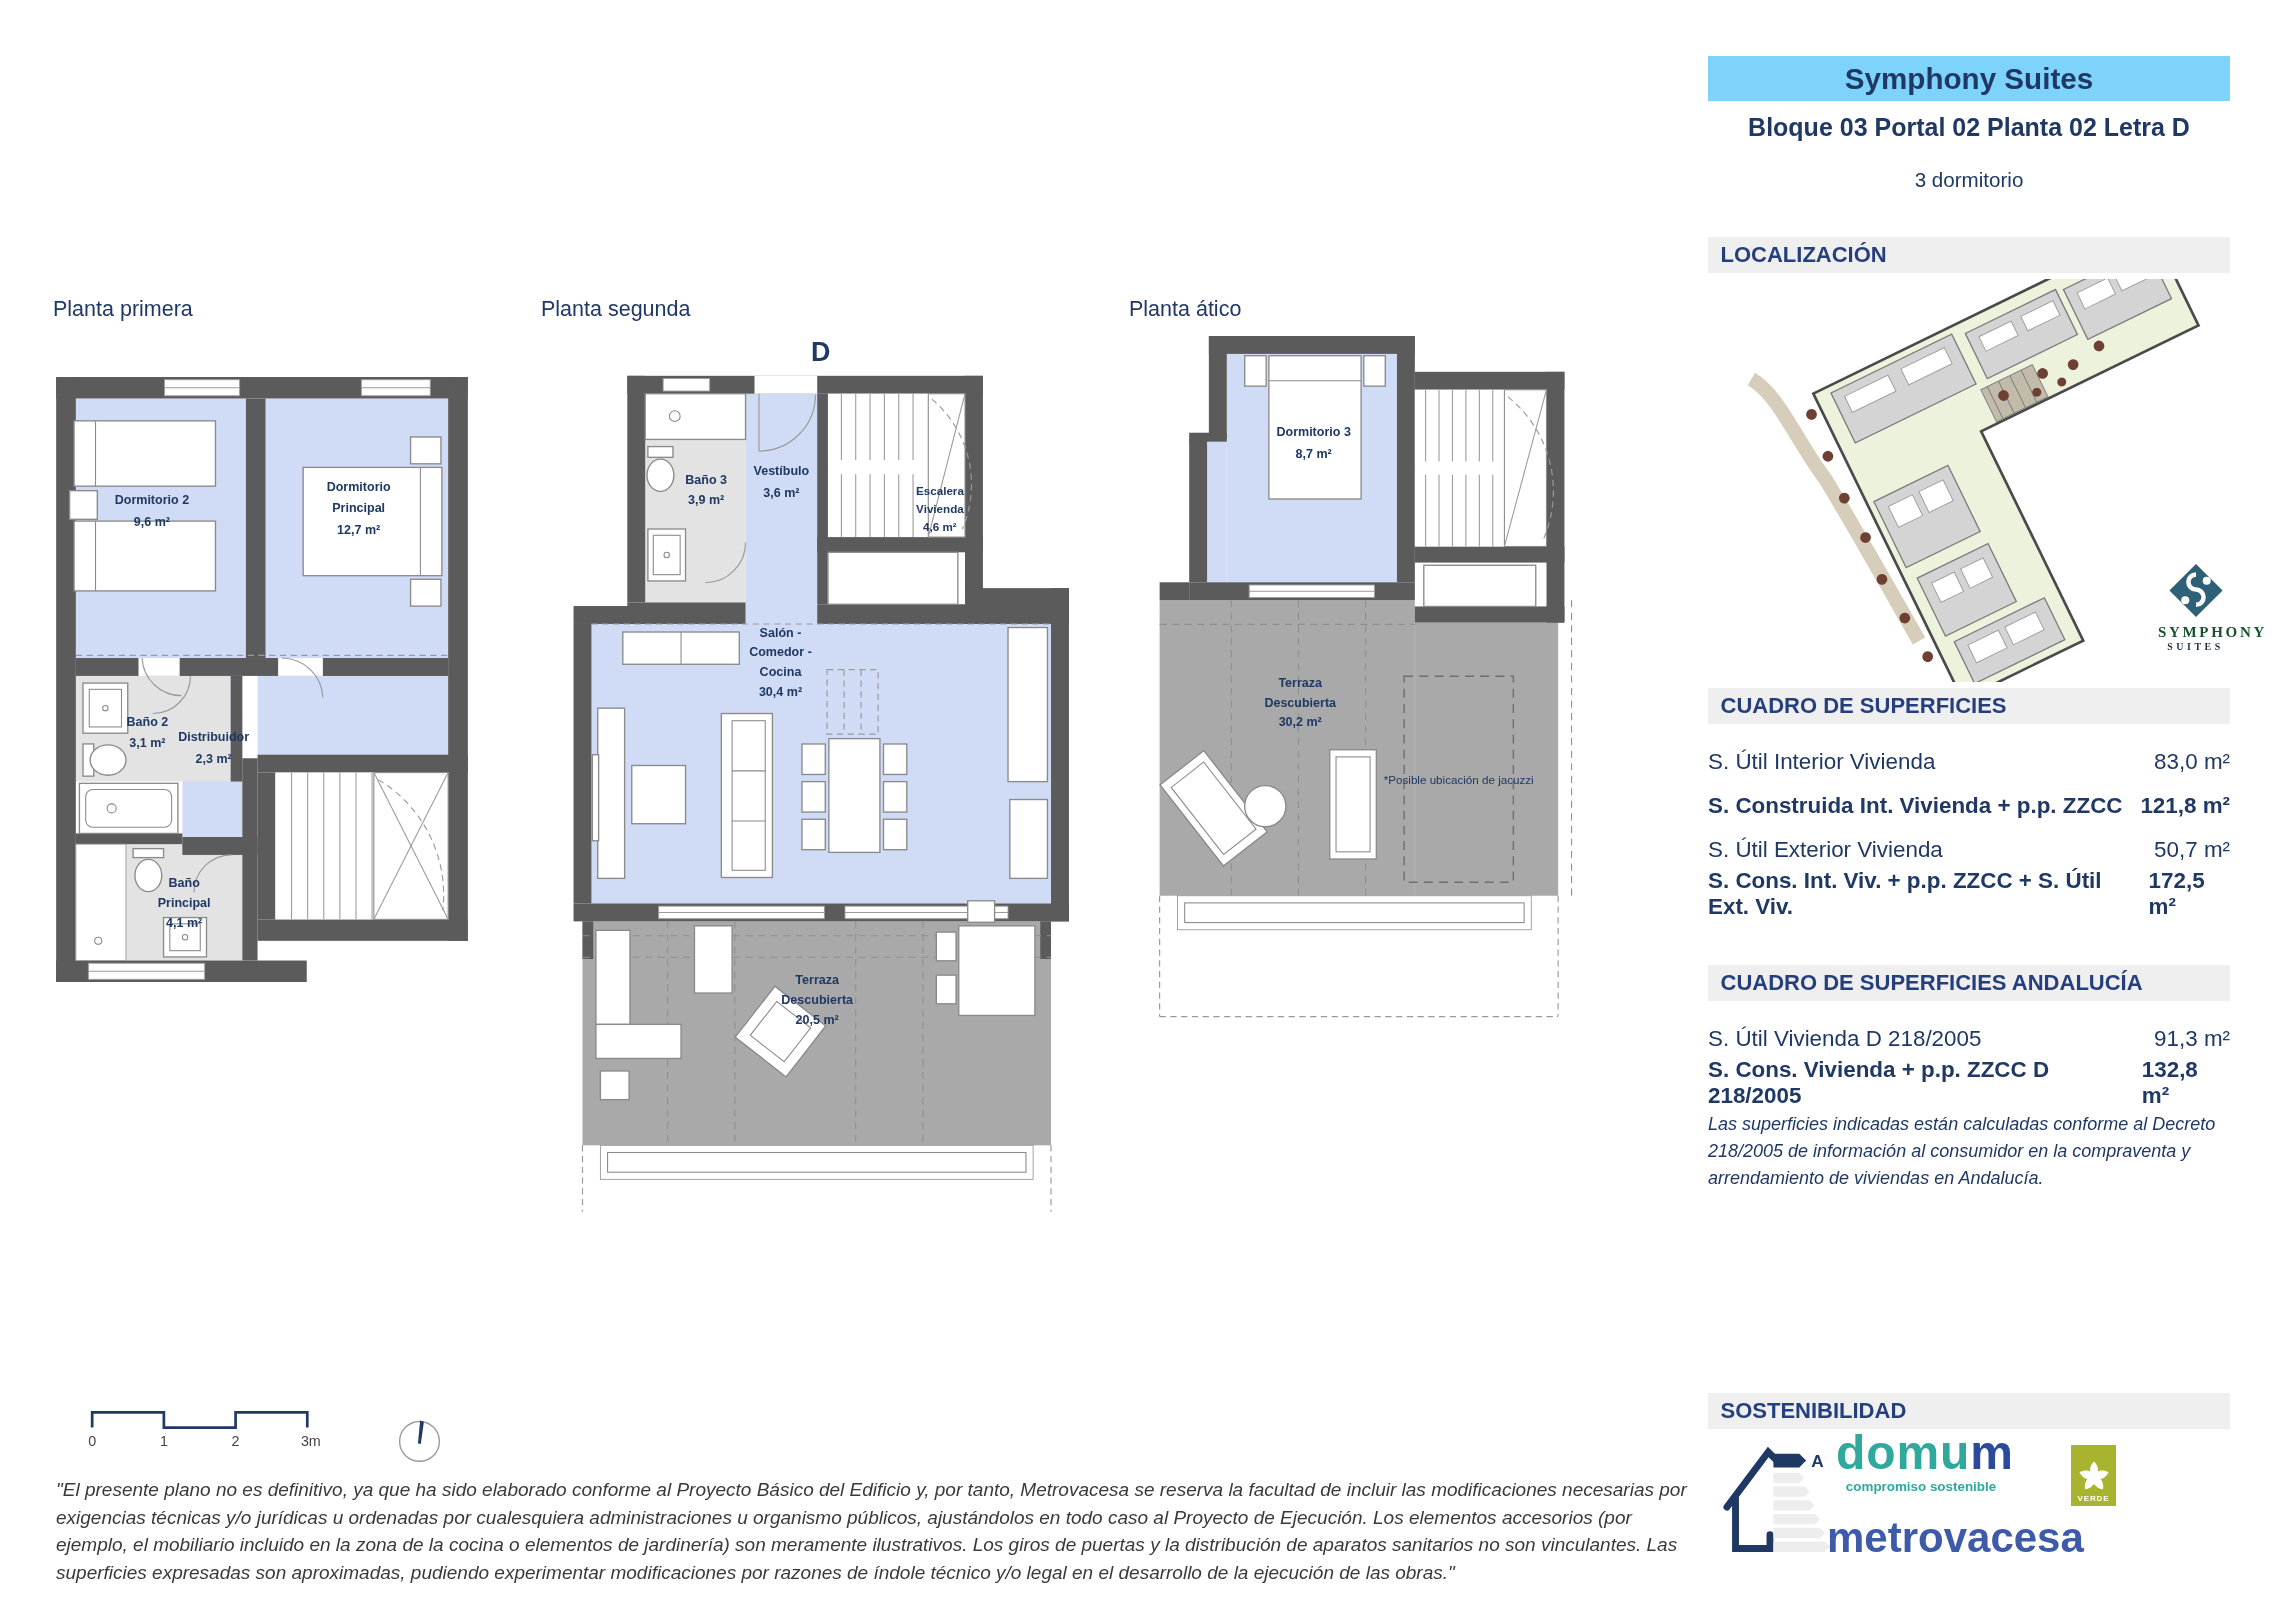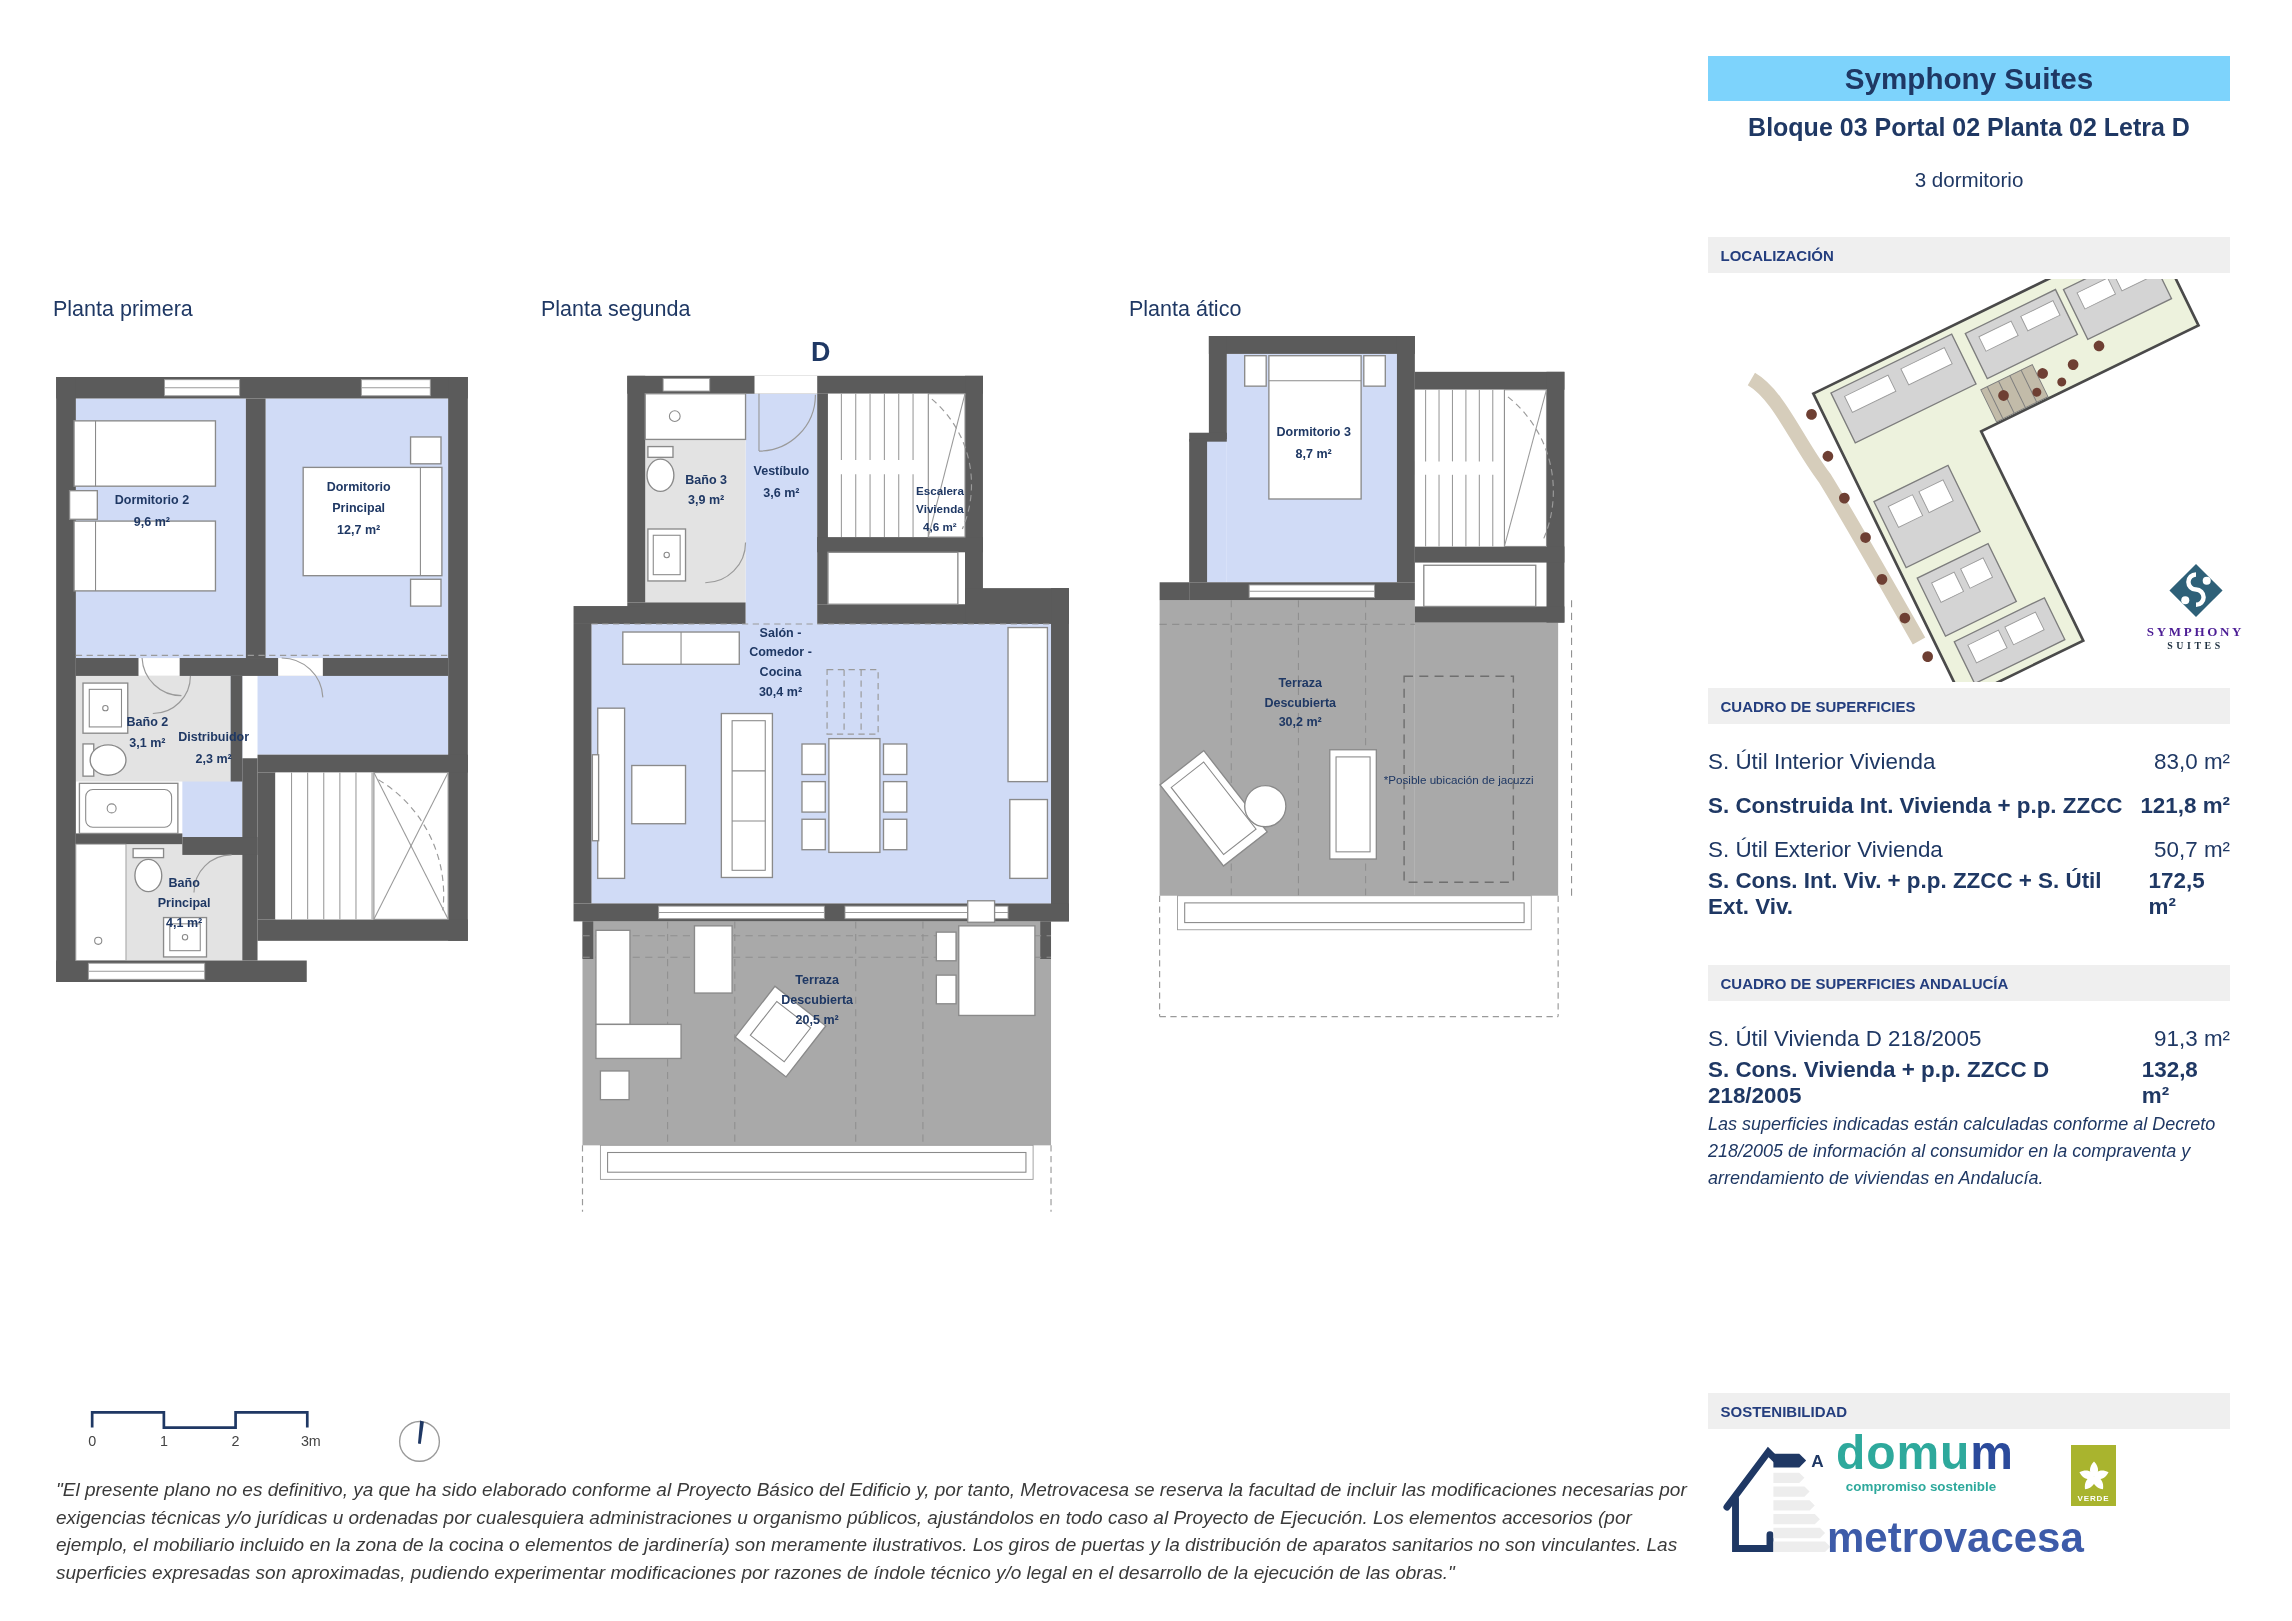--- a/index.html
+++ b/index.html
@@ -7,21 +7,21 @@
        font-family:"Liberation Sans",sans-serif;color:#1F3864;}
   .abs{position:absolute;}
   .plan-title{font-size:21.5px;color:#1F3864;}
   
   .band-blue{left:1708px;width:522px;height:45px;background:#7dd3fc;
              display:flex;align-items:center;justify-content:center;
              font-size:29.6px;font-weight:bold;color:#1F3864;}
   .sub1{left:1708px;width:522px;text-align:center;font-size:25px;font-weight:600;}
   .sub2{left:1708px;width:522px;text-align:center;font-size:20.6px;}
   .band-gray{left:1708px;width:522px;height:36px;background:#EFEFEF;
-             display:flex;align-items:center;font-size:15px;font-weight:bold;
+             display:flex;align-items:center;font-size:22px;font-weight:bold;
              padding-left:12.5px;box-sizing:border-box;color:#243E7E;}
   .s-table{left:1708px;width:522px;}
   .s-row{display:flex;justify-content:space-between;font-size:22.4px;
          height:44px;align-items:center;color:#1F3864;}
   .s-row.bold{font-weight:bold;}
   .note{left:1708px;width:518px;font-size:18px;font-style:italic;line-height:1.5;color:#1F3864;}
   .disclaimer{left:56px;top:1476px;width:1634px;font-size:19px;font-style:italic;
               color:#3a3a3a;line-height:1.45;}
   
   svg{display:block;}
@@ -35,22 +35,22 @@
   .tread{stroke:#9a9a9a;stroke-width:1.2;}
   .door{stroke:#9a9a9a;stroke-width:1.3;fill:none;}
   .dash{stroke:#9a9a9a;stroke-width:1.3;fill:none;stroke-dasharray:7 5;}
   .tdash{stroke:#8f8f8f;stroke-width:1.2;fill:none;stroke-dasharray:8 6;}
   .rlabel{fill:#1F3864;font:700 14px "Liberation Sans",sans-serif;text-anchor:middle;}
   .rlabel-s{fill:#1F3864;font:700 13px "Liberation Sans",sans-serif;text-anchor:middle;}
   .dmark{fill:#1F3864;font:700 30px "Liberation Sans",sans-serif;text-anchor:middle;}
   .tick{fill:#444;font:16px "Liberation Sans",sans-serif;text-anchor:middle;}
   
   .sym-logo{left:2124px;top:561px;width:143px;text-align:center;}
-  .sym-title{font-family:"Liberation Serif",serif;font-size:13px;font-weight:bold;
-             letter-spacing:2.7px;color:#4c1d95;margin-top:3.6px;}
+  .sym-title{font-family:"Liberation Serif",serif;font-size:15px;font-weight:bold;
+             letter-spacing:2.7px;color:#14532d;margin-top:3.6px;text-align:right;}
   .sym-sub{font-family:"Liberation Serif",serif;font-size:9.9px;font-weight:bold;
            letter-spacing:3.6px;color:#1d2f3f;}
   .domum{left:1836px;top:1429px;width:170px;text-align:center;}
   .domum-word{font-size:48px;font-weight:bold;letter-spacing:0.9px;line-height:1;}
   .domum-t{color:#2EA99C;}
   .domum-b{color:#2B4A9B;}
   .domum-tag{font-size:13.4px;color:#2EA99C;font-weight:600;margin-top:1.8px;}
   .metrov{left:1827px;top:1514px;font-size:42px;font-weight:bold;color:#3D5BA9;letter-spacing:0px;}
   .verde{left:2071px;top:1445px;width:45px;height:61px;background:#A9B42E;
          display:flex;flex-direction:column;align-items:center;justify-content:flex-end;}

